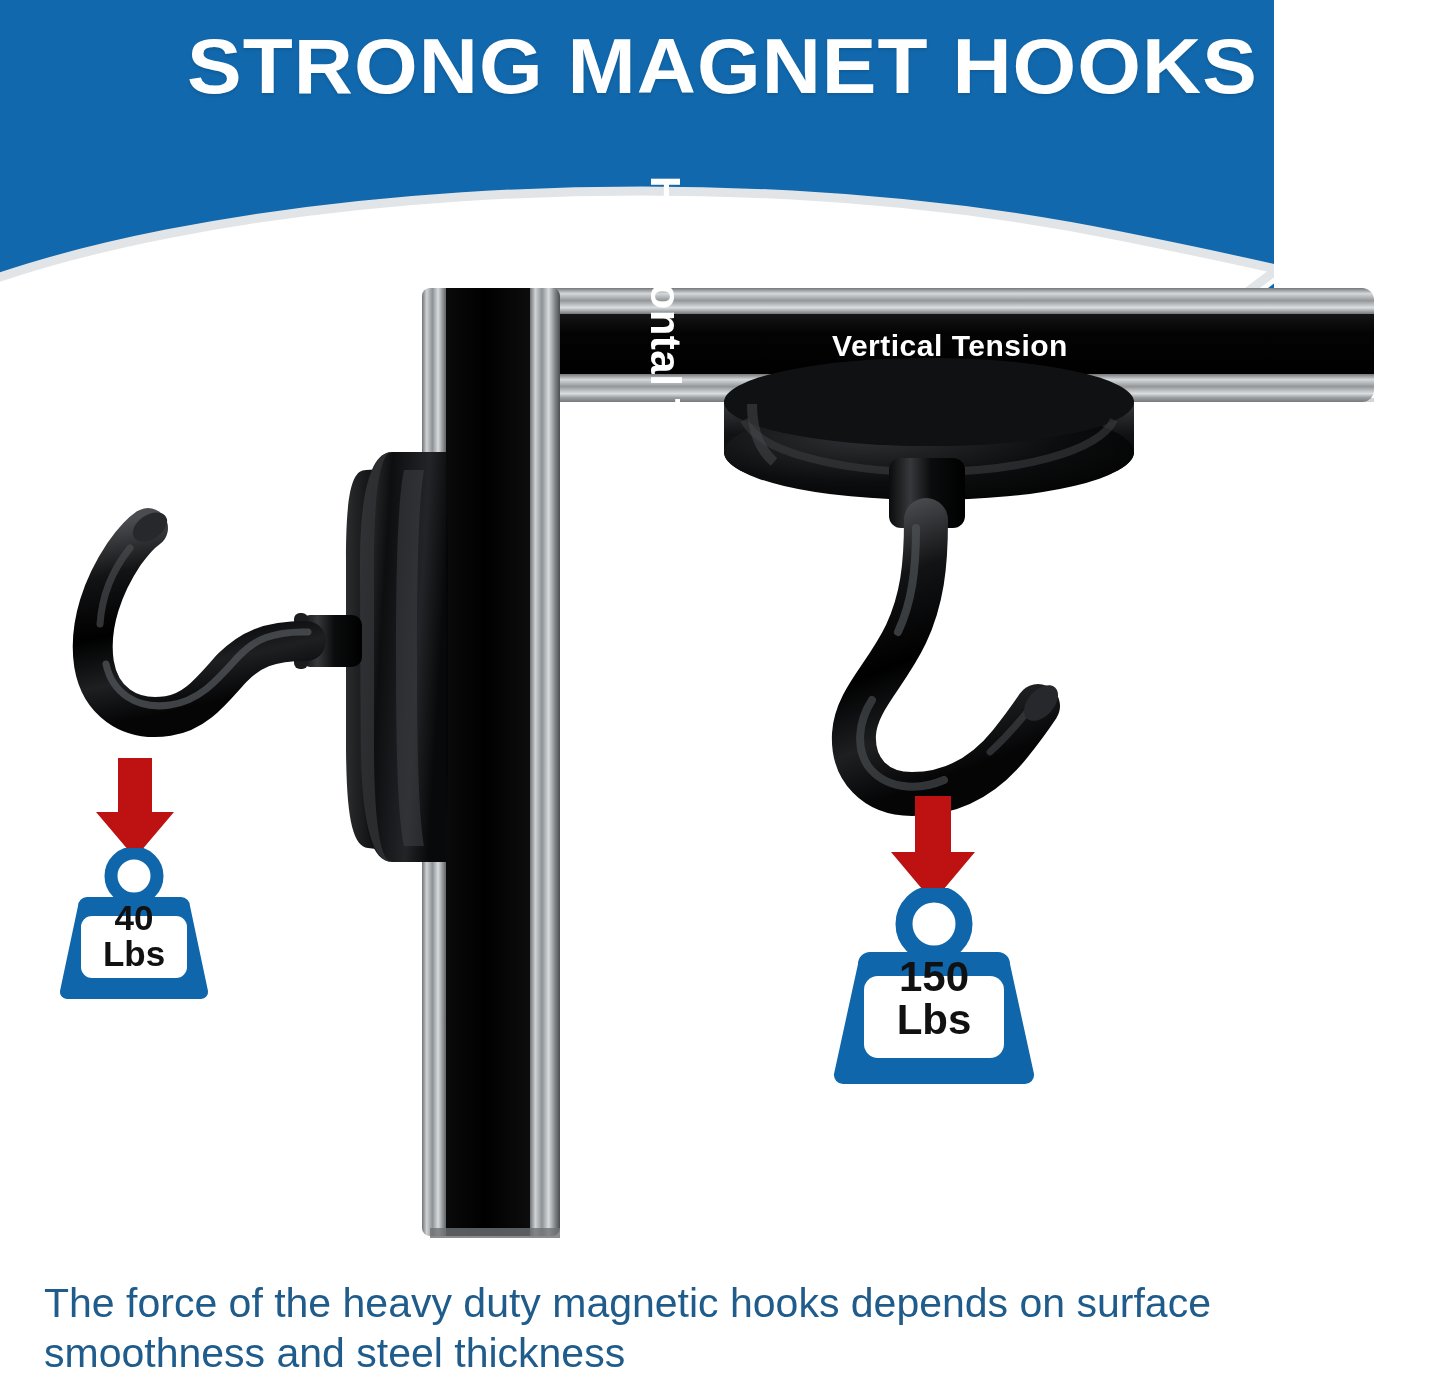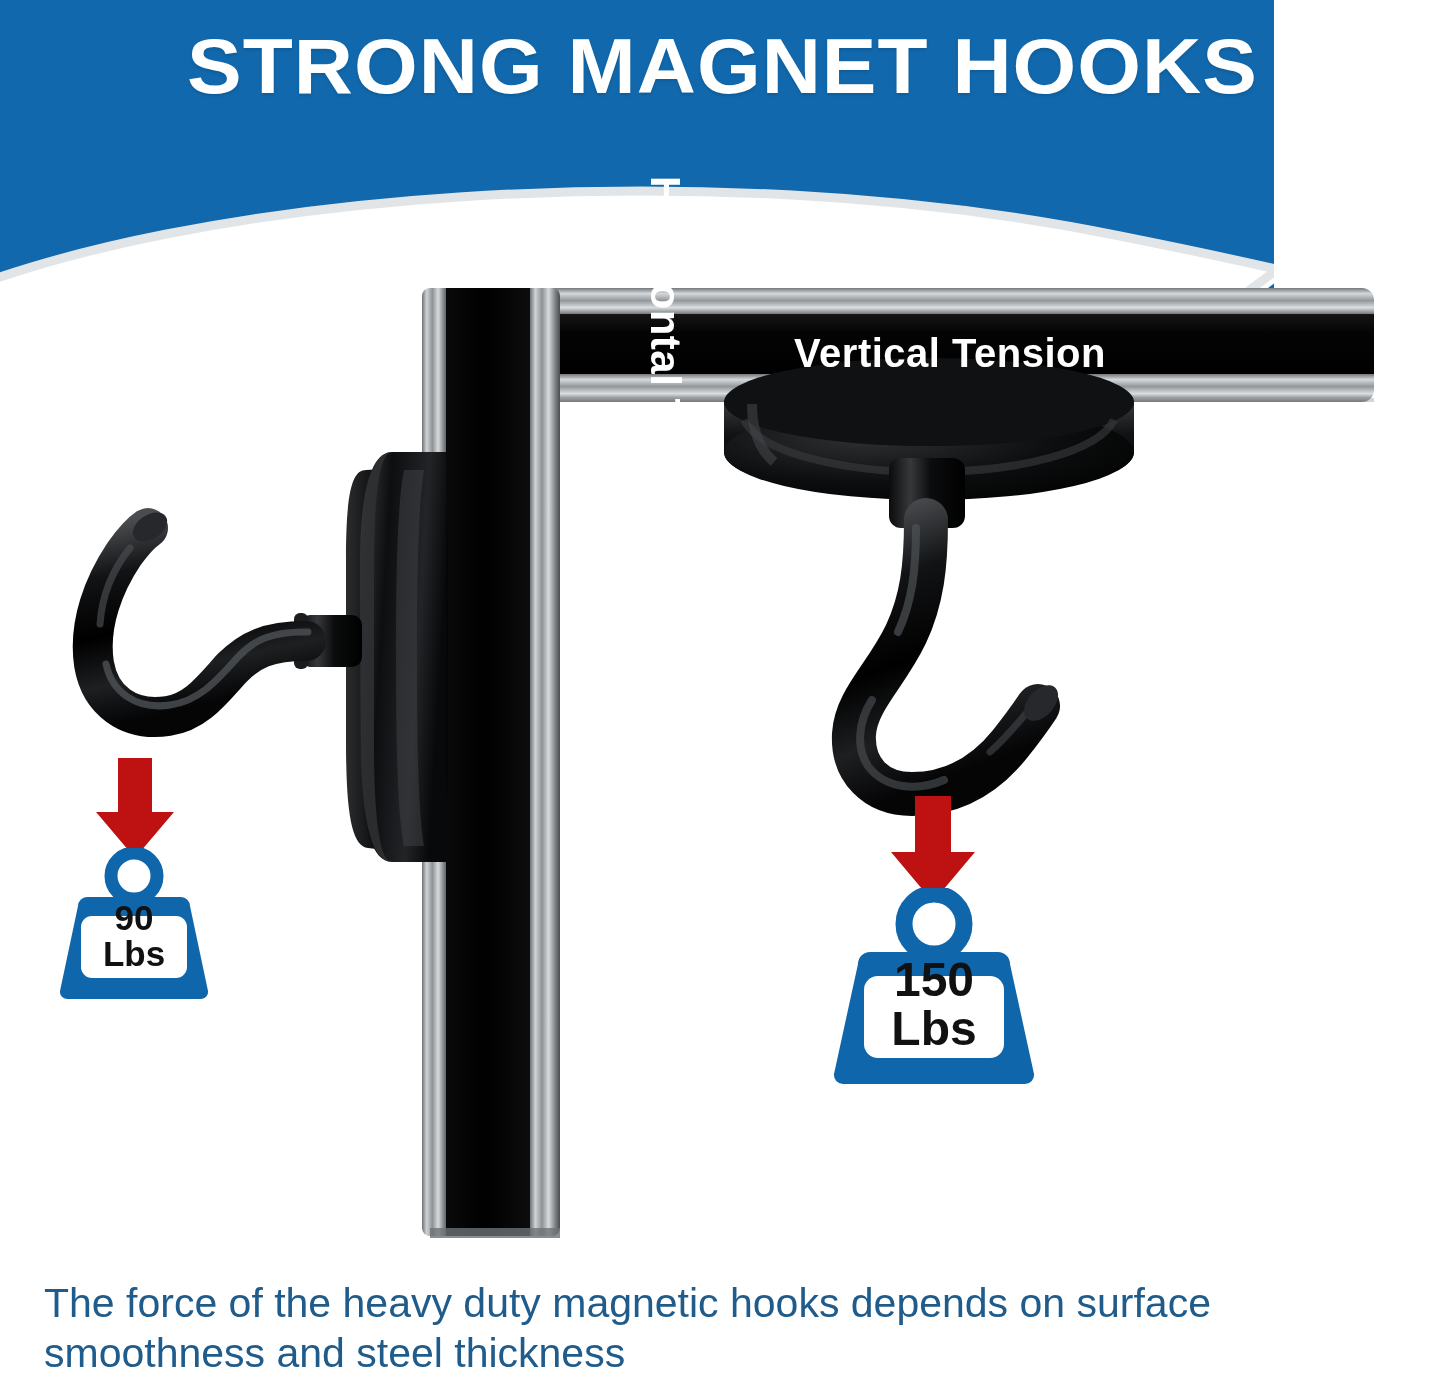--- a/index.html
+++ b/index.html
@@ -48,30 +48,30 @@
     left: 0; top: 0;
     width: 1445px;
     height: 1270px;
   }
   #stage svg { display: block; }
 
   
   #vertical-tension-label {
     position: absolute;
     left: 560px;
-    top: 317px;
+    top: 310px;
     width: 780px;
     height: 72px;
     display: flex;
     align-items: center;
     justify-content: center;
     color: #ffffff;
     font-family: "Liberation Sans", sans-serif;
     font-weight: bold;
-    font-size: 40px;
+    font-size: 30px;
     letter-spacing: 0.5px;
     white-space: nowrap;
     pointer-events: none;
   }
   #horizontal-tension-label {
     position: absolute;
     left: 385px;
     top: 400px;
     width: 560px;
     height: 84px;
@@ -105,21 +105,21 @@
     white-space: pre-line;
   }
   #weight-badge-left { left: 48px; top: 848px; width: 172px; height: 152px; }
   #weight-badge-left .weight-text {
     left: 26px; top: 52px; width: 120px;
     font-size: 35px;
   }
   #weight-badge-right { left: 820px; top: 888px; width: 228px; height: 198px; }
   #weight-badge-right .weight-text {
     left: 34px; top: 68px; width: 160px;
-    font-size: 48px;
+    font-size: 42px;
     text-align: center;
   }
 
   
   #caption {
     position: absolute;
     left: 44px;
     top: 1278px;
     width: 1350px;
     color: #1F5C8B;
@@ -354,21 +354,21 @@
     <g>
 
       <circle cx="86" cy="28" r="23" fill="none" stroke="#0F66AB" stroke-width="13"></circle>
 
       <path d="M 30,58 a 9,9 0 0 1 9,-9 H 133 a 9,9 0 0 1 9,9 L 160,143
                a 7,7 0 0 1 -7,8 H 19 a 7,7 0 0 1 -7,-8 Z" fill="#0F66AB"></path>
 
       <rect x="33" y="68" width="106" height="62" rx="11" fill="#FFFFFF"></rect>
     </g>
   </svg>
-  <div class="weight-text">90
+  <div class="weight-text">40
 Lbs</div>
 </div>
 
 <div class="weight-badge" id="weight-badge-right">
   <svg width="228" height="198" viewBox="0 0 228 198" xmlns="http://www.w3.org/2000/svg">
     <g>
       <circle cx="114" cy="36" r="30" fill="none" stroke="#0F66AB" stroke-width="17"></circle>
       <path d="M 38,76 a 12,12 0 0 1 12,-12 H 178 a 12,12 0 0 1 12,12 L 214,186
                a 9,9 0 0 1 -9,10 H 23 a 9,9 0 0 1 -9,-10 Z" fill="#0F66AB"></path>
       <rect x="44" y="88" width="140" height="82" rx="14" fill="#FFFFFF"></rect>

